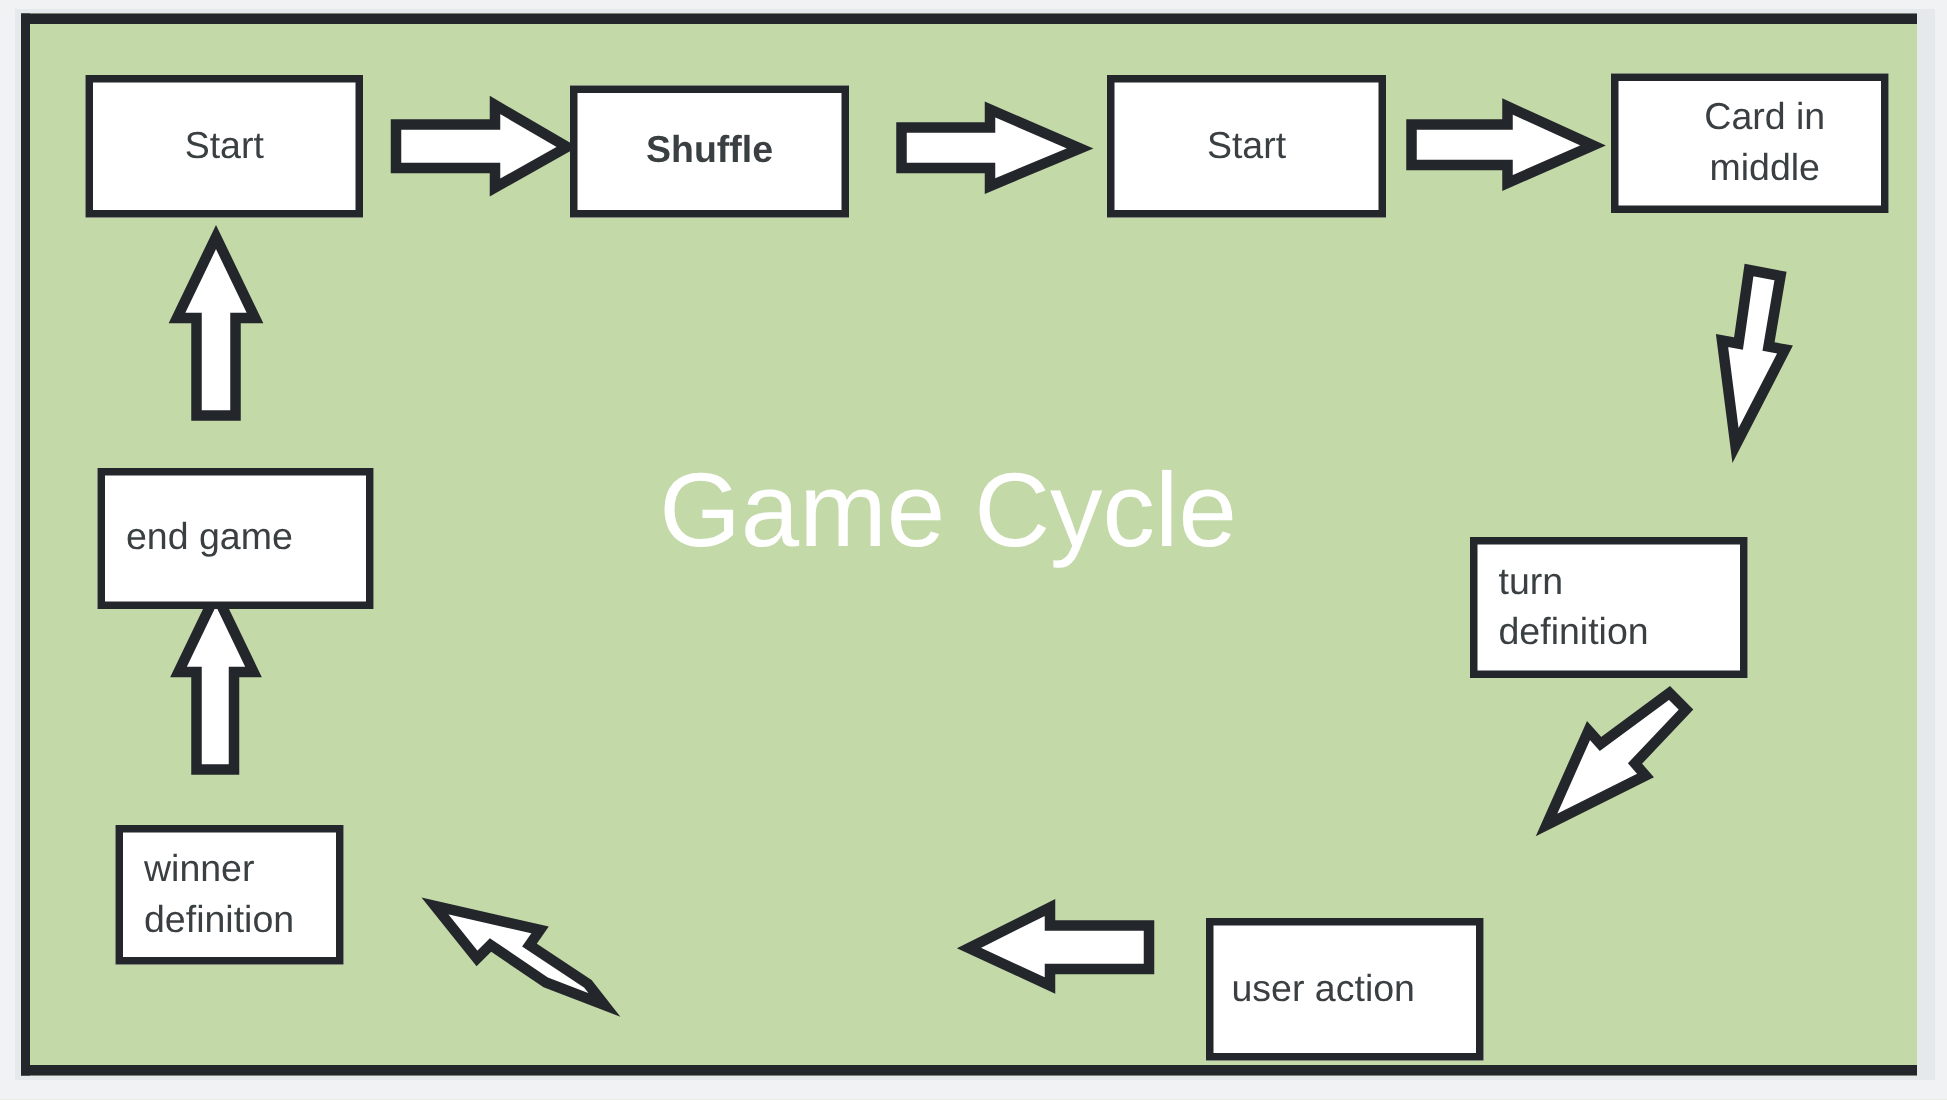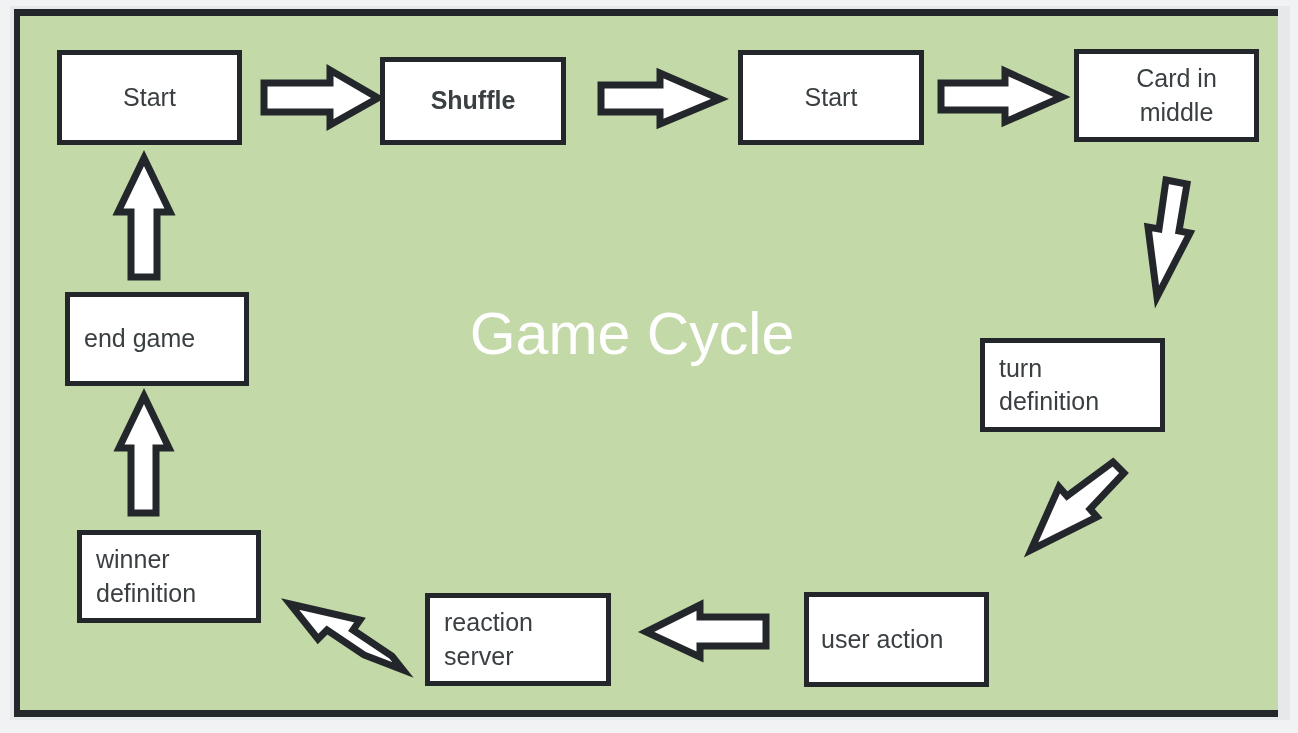--- a/index.html
+++ b/index.html
@@ -37,42 +37,42 @@
     border-right: 0px solid #23262a;
     box-sizing: border-box;
   }
   #title {
     position: absolute;
     left: 372px;
     top: 305px;
     width: 520px;
     text-align: center;
     color: #ffffff;
-    font-size: 59px;
+    font-size: 70px;
     line-height: 1.0;
     font-weight: 400;
     letter-spacing: 0px;
     white-space: nowrap;
   }
   .node {
     position: absolute;
     background: #ffffff;
     border: 5px solid #23262a;
     box-sizing: border-box;
     color: #3a3f42;
     font-size: 25px;
     line-height: 1.33;
     display: flex;
     flex-direction: column;
     justify-content: center;
     padding: 0 14px;
     box-sizing: border-box;
   }
   .node.center { align-items: center; text-align: center; }
-  .node.left   { align-items: flex-start; text-align: left; }
+  .node.left   { align-items: flex-start; text-align: left; margin-top: 20px; }
   .arrow-layer {
     position: absolute;
     left: 0; top: 0;
     width: 1298px;
     height: 733px;
     pointer-events: none;
   }
 </style>
 </head>
 <body>
@@ -121,24 +121,21 @@
   </div>
 
   <div class="node left" style="left:980px; top:338px; width:185px; height:94px;">
     <span>turn definition</span>
   </div>
 
   <div class="node left" style="left:804px; top:592px; width:185px; height:95px;padding-left:12px;">
     <span>user action</span>
   </div>
 
-  <div class="node left" style="left:425px; top:593px; width:186px; height:93px;">
-    <span>reaction server</span>
-  </div>
 
-  <div class="node left" style="left:77px;  top:530px; width:184px; height:93px;">
+  <div class="node left" style="left:77px;  top:530px; width:152px; height:93px;">
     <span>winner definition</span>
   </div>
 
   <div class="node left" style="left:65px;  top:292px; width:184px; height:94px;">
     <span>end game</span>
   </div>
 </div>
 
 </body></html>

